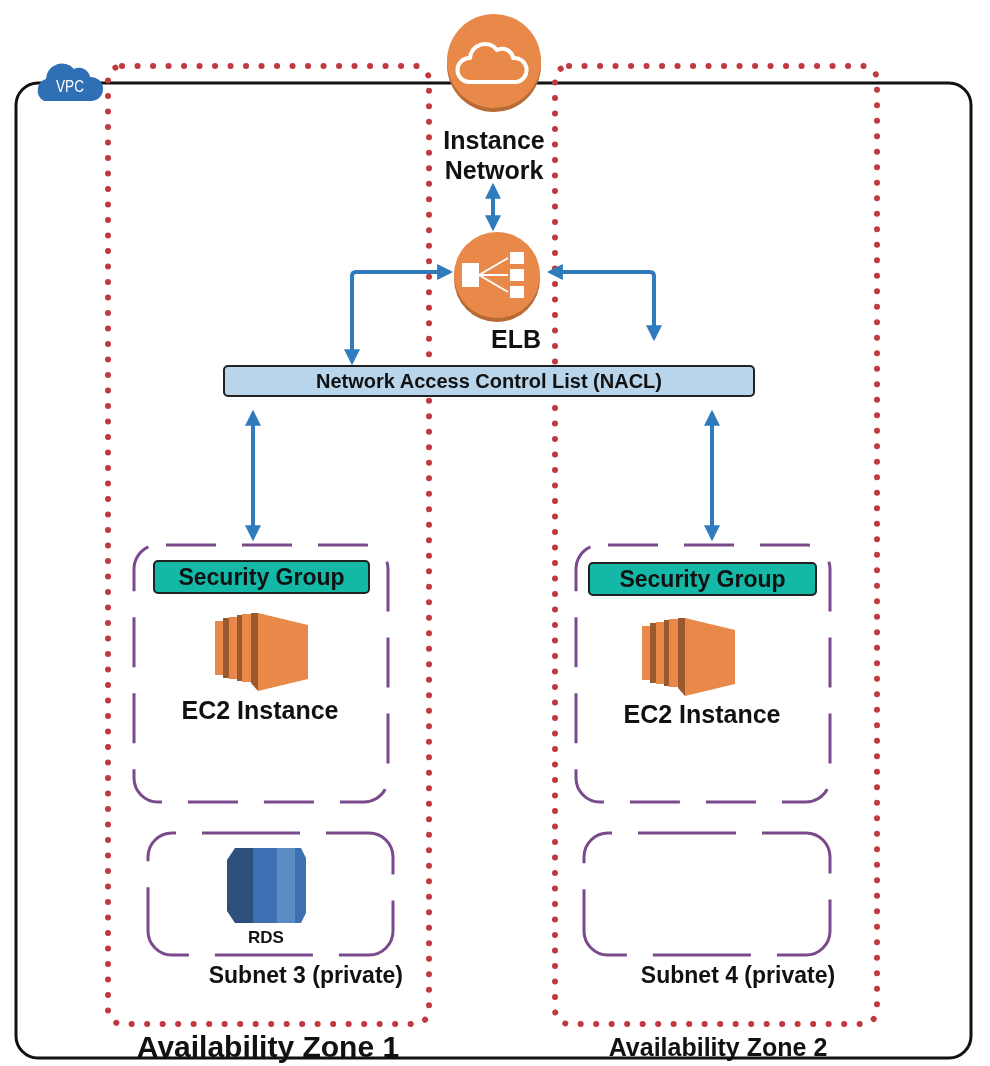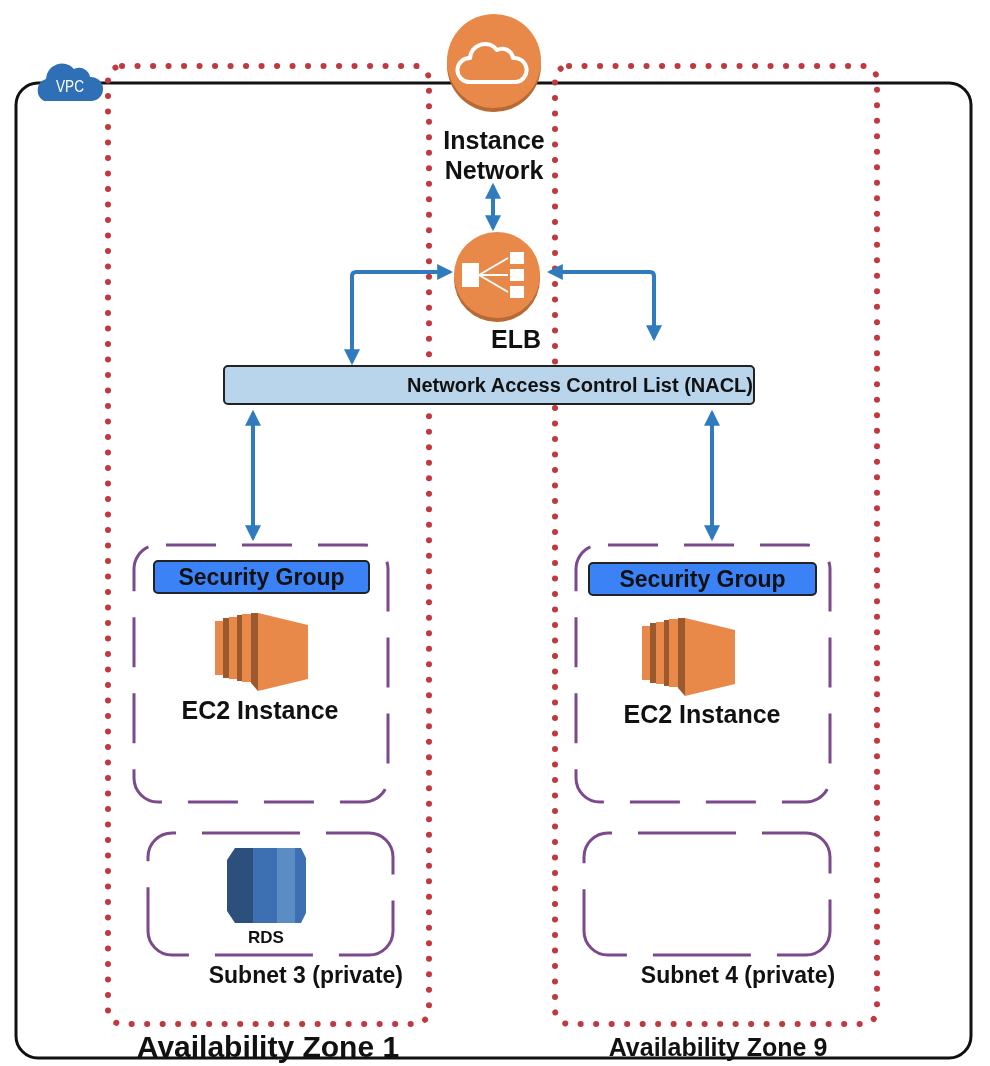--- a/index.html
+++ b/index.html
@@ -1,23 +1,23 @@
 <!DOCTYPE html>
 <html><head>
 <meta charset="utf-8">
 <style>
   html, body { margin:0; padding:0; background:#ffffff; }
   body { width:990px; height:1066px; position:relative; overflow:hidden;
          font-family:"Liberation Sans", sans-serif; }
   #diagram { position:absolute; left:0; top:0; }
-  .nacl { position:absolute; left:223px; top:365px; width:532px; height:40px;
+  .nacl { position:absolute; left:223px; top:365px; width:532px; height:32px;
           background:#b9d5eb; border:2px solid #222; border-radius:5px;
-          display:flex; align-items:center; justify-content:flex-end;
+          display:flex; align-items:center; justify-content:center;
           font-weight:bold; font-size:20px; color:#111; box-sizing:border-box; }
-  .sg { position:absolute; height:34px; background:#3b82f6; border:2px solid #222;
+  .sg { position:absolute; height:34px; background:#14b8a6; border:2px solid #222;
         border-radius:5px; display:flex; align-items:center; justify-content:center;
         font-weight:bold; font-size:23px; color:#111; box-sizing:border-box; }
   .txt { position:absolute; font-weight:bold; color:#111; text-align:center;
          white-space:nowrap; }
 </style>
 </head>
 <body>
 
 <svg id="diagram" width="990" height="1066" viewBox="0 0 990 1066">
   <defs>
@@ -112,13 +112,13 @@
 
 <div class="txt" style="left:156px; top:696px; width:208px; font-size:25px;">EC2 Instance</div>
 <div class="txt" style="left:598px; top:700px; width:208px; font-size:25px;">EC2 Instance</div>
 
 <div class="txt" style="left:236px; top:928px; width:60px; font-size:17px;">RDS</div>
 
 <div class="txt" style="left:143px; top:962px; width:260px; font-size:23px;text-align:right;">Subnet 3 (private)</div>
 <div class="txt" style="left:608px; top:962px; width:260px; font-size:23px;">Subnet 4 (private)</div>
 
 <div class="txt" style="left:128px; top:1030px; width:280px; font-size:30px;">Availability Zone 1</div>
-<div class="txt" style="left:578px; top:1033px; width:280px; font-size:25px;">Availability Zone 9</div>
+<div class="txt" style="left:578px; top:1033px; width:280px; font-size:25px;">Availability Zone 2</div>
 
 </body></html>

